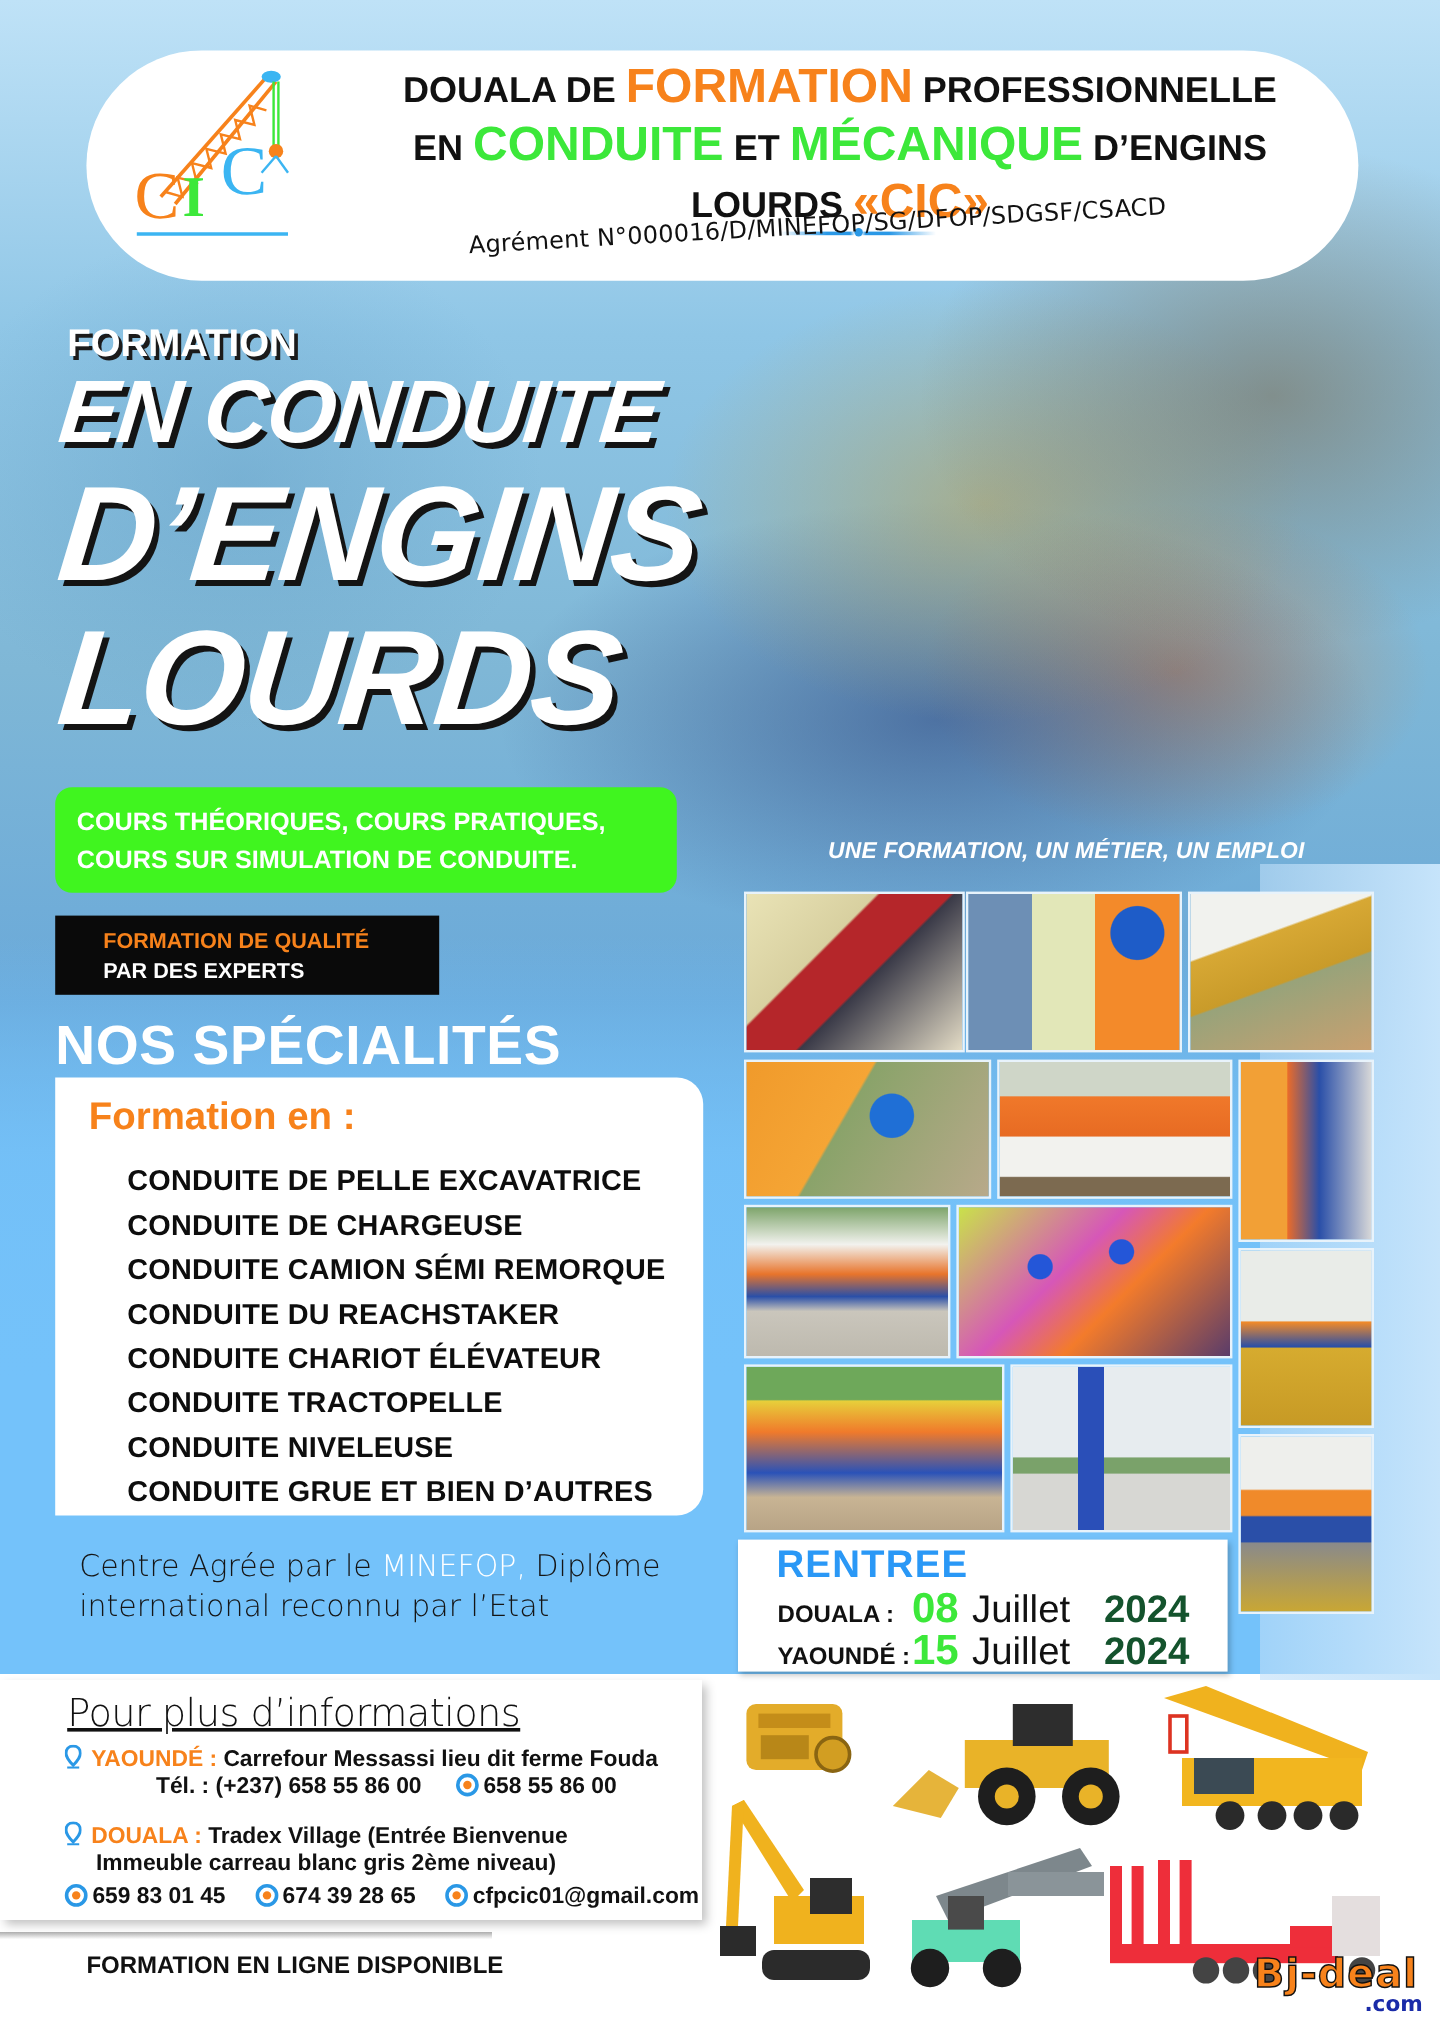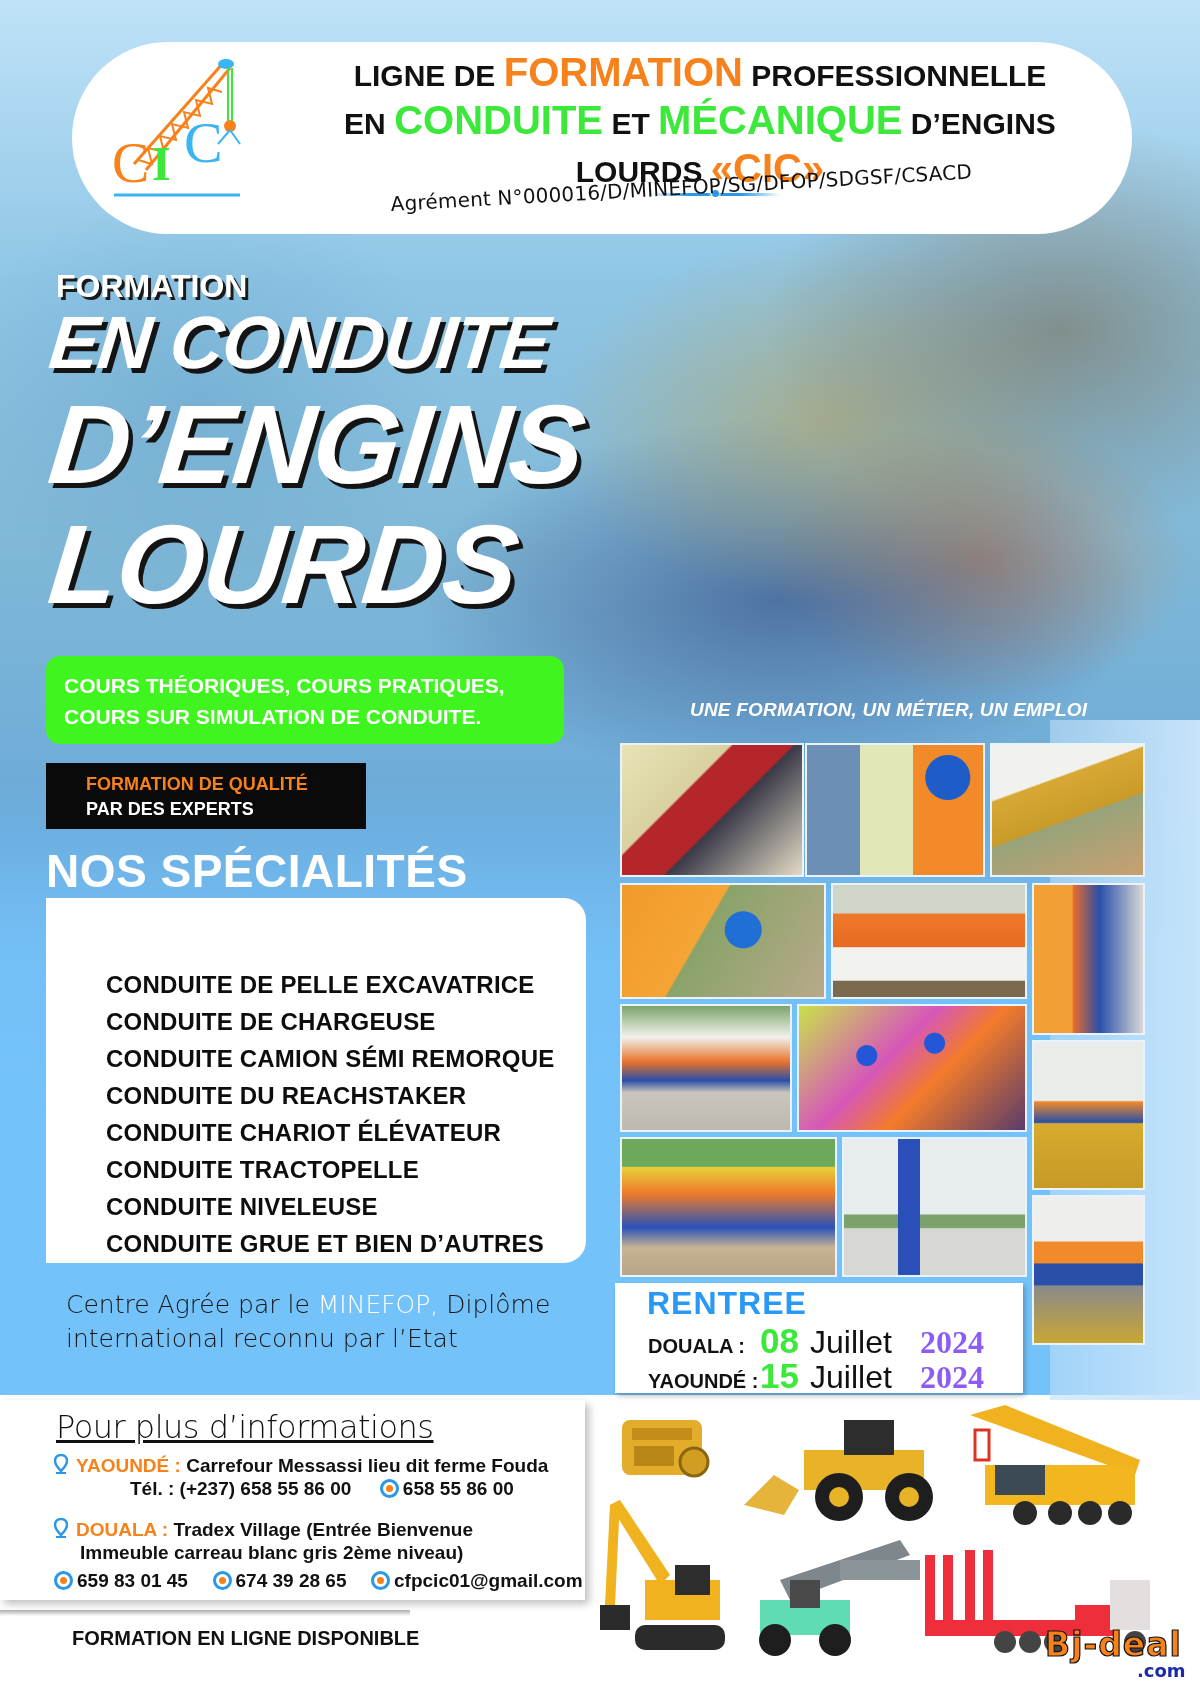--- a/index.html
+++ b/index.html
@@ -118,21 +118,21 @@
     box-shadow: 2px 3px 5px rgba(0,0,0,0.25);
   }
   .rentree-title {
     position: absolute; left: 32px; top: 2px; color: #2a98f6; font-family: "Liberation Sans", sans-serif; font-weight: 900;
     font-size: 32px; letter-spacing: 1px;
   }
   .rentree-row { position: absolute; left: 33px; font-family: "Liberation Sans", sans-serif; white-space: nowrap; }
   .rentree-row .city { font-weight: 900; font-size: 20px; color: #111; display: inline-block; width: 112px; }
   .rentree-row .day { font-weight: 900; font-size: 35px; color: #3ce83a; display: inline-block; width: 42px; }
   .rentree-row .month { font-weight: 400; font-size: 32px; color: #111; display: inline-block; width: 110px; margin-left: 8px; }
-  .rentree-row .year { font-weight: 900; font-size: 32px; color: #8b5cf6; font-family: Liberation Serif, serif; }
+  .rentree-row .year { font-weight: 900; font-size: 32px; color: #14532d; }
   .r1 { top: 38px; } .r2 { top: 73px; }
 
   
   .contact-card {
     position: absolute; left: 0; top: 1400px; width: 585px; height: 200px; background: #fff;
     box-shadow: 4px 4px 8px rgba(0,0,0,0.25);
   }
   .contact-title {
     position: absolute; left: 56px; top: 8px; font-size: 32px; color: #111; text-decoration: underline;
     font-family: "DejaVu Sans", sans-serif; font-weight: 300; letter-spacing: -0.5px;
@@ -180,21 +180,21 @@
     <line x1="118" y1="78" x2="128" y2="92" stroke="#3bb5f2" stroke-width="2"></line>
   </g>
   <text x="0" y="130" font-family="Liberation Serif, serif" font-size="56" fill="#f7821b">C</text>
   <text x="40" y="128" font-family="Liberation Serif, serif" font-size="48" font-weight="700" fill="#3ce83a">I</text>
   <text x="72" y="110" font-family="Liberation Serif, serif" font-size="58" fill="#3bb5f2">C</text>
   <line x1="2" y1="143" x2="128" y2="143" stroke="#3bb5f2" stroke-width="3"></line>
 </svg>
 
 <div class="header-title">
   <div>
-    <span>LIGNE DE</span>
+    <span>DOUALA DE</span>
     <span class="big orange">FORMATION</span>
     <span>PROFESSIONNELLE</span>
   </div>
   <div>
     <span>EN</span>
     <span class="big green">CONDUITE</span>
     <span>ET</span>
     <span class="big green">MÉCANIQUE</span>
     <span>D’ENGINS</span>
   </div>
@@ -217,20 +217,21 @@
   <div>COURS SUR SIMULATION DE CONDUITE.</div>
 </div>
 <div class="black-box">
   <div class="hl">FORMATION DE QUALITÉ</div>
   <div>PAR DES EXPERTS</div>
 </div>
 <div class="tagline">UNE FORMATION, UN MÉTIER, UN EMPLOI</div>
 
 <div class="specialites-title">NOS SPÉCIALITÉS</div>
 <div class="spec-card">
+  <div class="spec-heading">Formation en :</div>
   <ul class="spec-list">
     <li>CONDUITE DE PELLE EXCAVATRICE</li>
     <li>CONDUITE DE CHARGEUSE</li>
     <li>CONDUITE CAMION SÉMI REMORQUE</li>
     <li>CONDUITE DU REACHSTAKER</li>
     <li>CONDUITE CHARIOT ÉLÉVATEUR</li>
     <li>CONDUITE TRACTOPELLE</li>
     <li>CONDUITE NIVELEUSE</li>
     <li>CONDUITE GRUE ET BIEN D’AUTRES</li>
   </ul>

